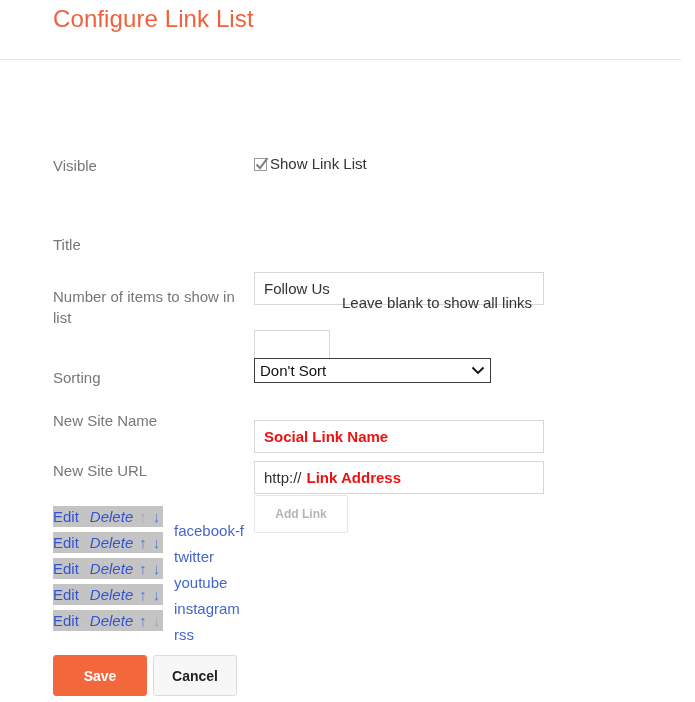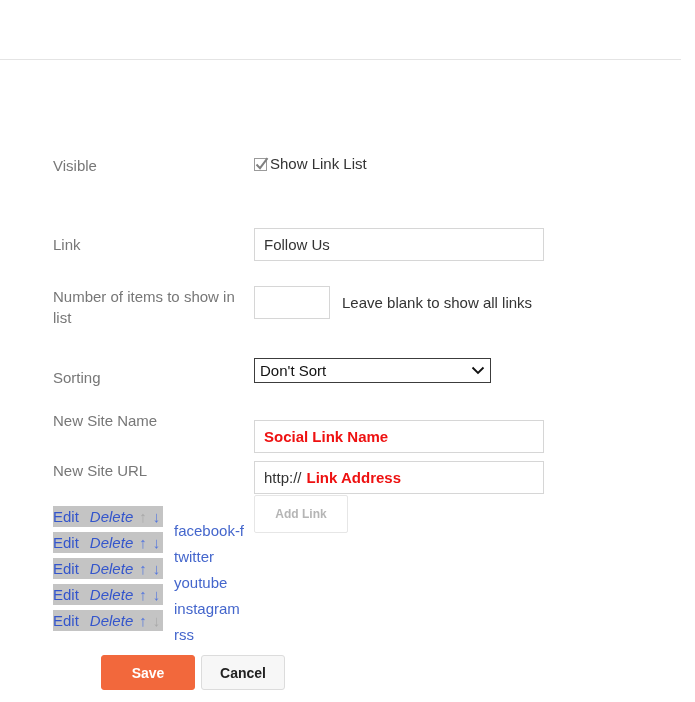--- a/index.html
+++ b/index.html
@@ -95,20 +95,21 @@
     box-sizing: border-box;
     border: 1px solid #d6d6d6;
     background: #ffffff;
     font-family: "Liberation Sans", sans-serif;
     font-size: 15px;
     color: #333333;
     padding: 4px 9px;
     height: 33px;
     line-height: 31px;
     outline: none;
+    margin-top: 44px;
   }
   .txt-input.wide { width: 290px; }
   .txt-input.small { width: 76px; }
 
   .fake-input {
     box-sizing: border-box;
     border: 1px solid #d6d6d6;
     background: #ffffff;
     height: 33px;
     width: 290px;
@@ -222,24 +223,23 @@
     position: absolute;
     left: 0;
     top: 655px;
     width: 695px;
   }
   .btn {
     box-sizing: border-box;
     font-family: "Liberation Sans", sans-serif;
     font-size: 14px;
     font-weight: bold;
-    height: 35px;
+    height: 41px;
     border-radius: 3px;
     cursor: pointer;
-    margin-left: 48px;
   }
   .btn-save {
     position: absolute;
     left: 53px;
     top: 0;
     width: 94px;
     background: #f2683c;
     border: 1px solid #f2683c;
     color: #ffffff;
   }
@@ -250,41 +250,42 @@
     width: 84px;
     background: #f7f7f7;
     border: 1px solid #dcdcdc;
     color: #222222;
   }
 </style>
 </head>
 <body>
 
 <div class="panel-header">
+  <div class="panel-title">Configure Link List</div>
   <div class="header-divider"></div>
 </div>
 
 <div class="form-body">
 
   <div class="form-row" style="top:96px;">
     <div class="field-label">Visible</div>
     <div class="field-control" style="top:0;">
       <label class="checkbox-wrap">
         <span class="cb-box">
           <svg width="16" height="18" viewBox="0 0 16 18">
             <path d="M2.5 9.5 L6 13.2 L13.5 3.2" stroke="#808080" stroke-width="2" fill="none"></path>
           </svg>
         </span>
         <span class="cb-label">Show Link List</span>
       </label>
     </div>
   </div>
 
   <div class="form-row" style="top:169px;">
-    <div class="field-label" style="top:6px;">Link</div>
+    <div class="field-label" style="top:6px;">Title</div>
     <div class="field-control" style="top:0;">
       <input class="txt-input wide" type="text" value="Follow Us" style="">
     </div>
   </div>
 
   <div class="form-row" style="top:227px;">
     <div class="field-label" style="top:0;">Number of items to show in list</div>
     <div class="field-control" style="top:0;">
       <input class="txt-input small" type="text" value="" style="">
     </div>

